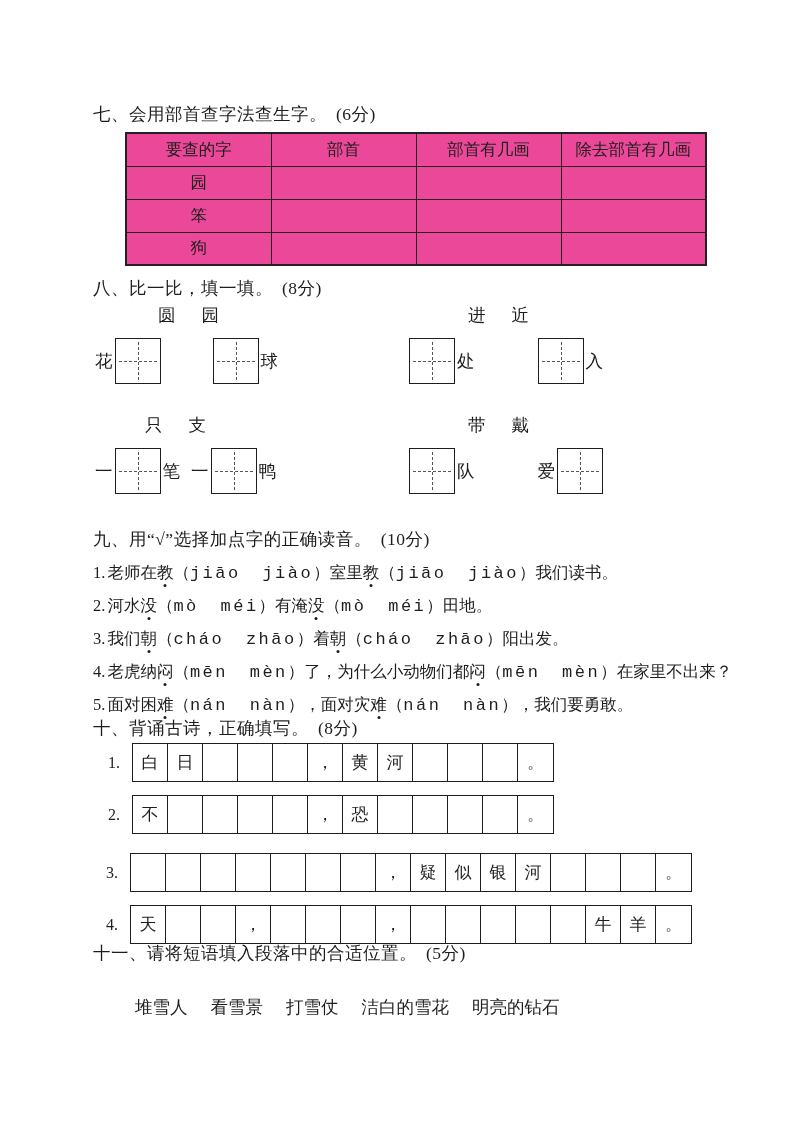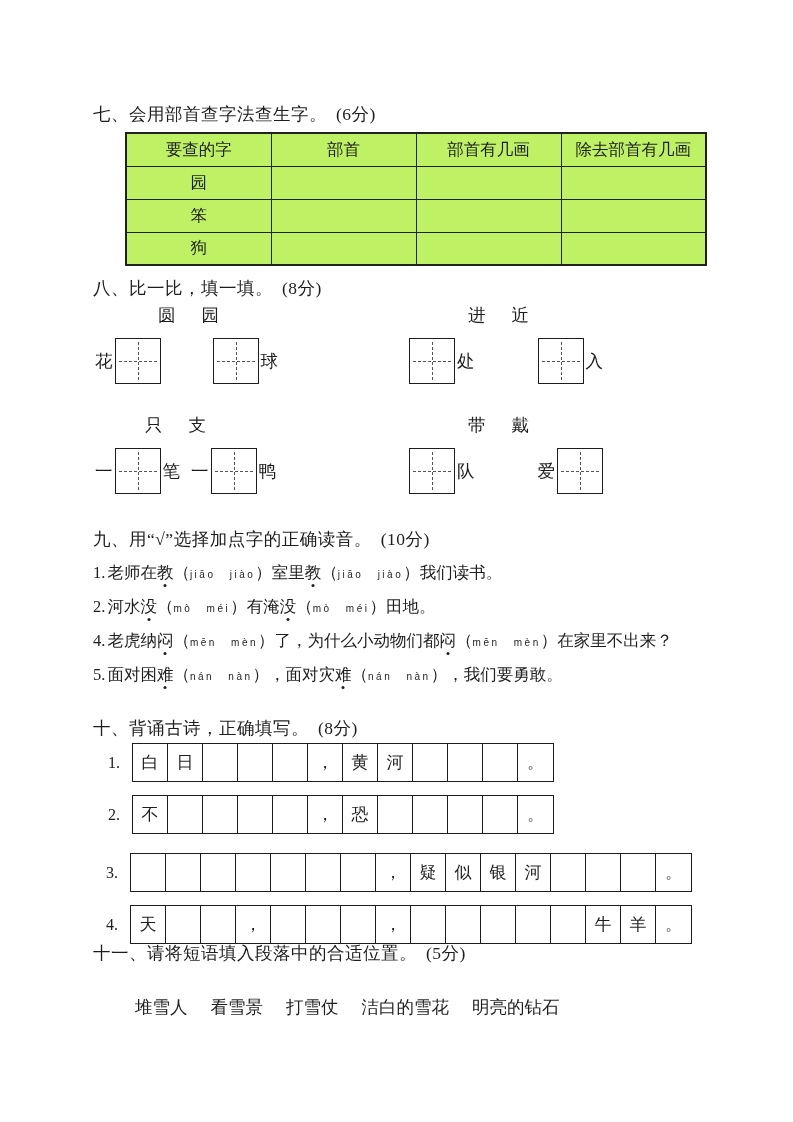--- a/index.html
+++ b/index.html
@@ -7,21 +7,21 @@
   .page{
     position:relative;width:793px;height:1122px;margin:0 auto;
     background:#ffffff;color:#1d1d1d;overflow:hidden;
     font-family:"Liberation Serif","DejaVu Serif",serif;
   }
   .sec-title{position:absolute;font-size:17.5px;white-space:nowrap;letter-spacing:.5px;}
   .score{margin-left:9px;}
 
   
   #sec7-title{left:93px;top:102px;}
-  #sec7-table{position:absolute;left:125px;top:132px;border-collapse:collapse;background:#bef264;}
+  #sec7-table{position:absolute;left:125px;top:132px;border-collapse:collapse;background:#ec4899;}
   #sec7-table th,#sec7-table td{
     border:1px solid #222;width:145px;height:33px;box-sizing:border-box;
     text-align:center;vertical-align:middle;font-weight:normal;font-size:16.5px;padding:0;
   }
   #sec7-table{border:2px solid #222;}
 
   
   #sec8-title{left:93px;top:276px;}
   .s8-group{position:absolute;}
   #s8-g1{left:95px;top:303px;}
@@ -36,21 +36,21 @@
   .s8-post{margin-left:2px;}
   .tzg{width:46px;height:46px;border:1.6px solid #1d1d1d;position:relative;box-sizing:border-box;background:#fff;}
   .tzg::before{content:"";position:absolute;top:3px;bottom:3px;left:50%;border-left:1.4px dashed #555;}
   .tzg::after{content:"";position:absolute;left:3px;right:3px;top:50%;border-top:1.4px dashed #555;}
 
   
   #sec9{position:absolute;left:93px;top:527px;width:660px;}
   #sec9 .s9-title{font-size:17.5px;margin-bottom:10px;letter-spacing:.5px;}
   .s9-line{font-size:16.5px;line-height:23px;margin-bottom:9px;white-space:nowrap;}
   .s9-num{margin-right:2px;}
-  .py{font-family:Liberation Sans, sans-serif;font-size:10px;letter-spacing:2.5px;word-spacing:9px;}
+  .py{font-family:Liberation Mono, monospace;font-size:17px;letter-spacing:2.5px;word-spacing:9px;}
   .dotted{position:relative;display:inline-block;}
   .dotted::after{content:"";position:absolute;left:50%;bottom:-3px;transform:translateX(-50%);
     width:3px;height:3px;border-radius:50%;background:#1d1d1d;}
 
   
   #sec10-title{left:93px;top:716px;}
   .poem-row{position:absolute;display:flex;align-items:center;}
   #poem-row-0{left:108px;top:743px;}
   #poem-row-1{left:108px;top:795px;}
   #poem-row-2{left:106px;top:853px;}
@@ -186,20 +186,21 @@
     </div>
   </div>
 
   <div id="sec9">
     <div class="s9-title">
       <span>九、用“√”选择加点字的正确读音。</span><span class="score">(10分)</span>
     </div>
     <div id="s9-items">
         <div class="s9-line"><span class="s9-num">1.</span><span>老师在</span><span class="dotted">教</span><span>（</span><span class="py">jiāo jiào</span><span>）室里</span><span class="dotted">教</span><span>（</span><span class="py">jiāo jiào</span><span>）我们读书。</span></div>
         <div class="s9-line"><span class="s9-num">2.</span><span>河水</span><span class="dotted">没</span><span>（</span><span class="py">mò méi</span><span>）有淹</span><span class="dotted">没</span><span>（</span><span class="py">mò méi</span><span>）田地。</span></div>
+        <div class="s9-line"><span class="s9-num">3.</span><span>我们</span><span class="dotted">朝</span><span>（</span><span class="py">cháo zhāo</span><span>）着</span><span class="dotted">朝</span><span>（</span><span class="py">cháo zhāo</span><span>）阳出发。</span></div>
         <div class="s9-line"><span class="s9-num">4.</span><span>老虎纳</span><span class="dotted">闷</span><span>（</span><span class="py">mēn mèn</span><span>）了，为什么小动物们都</span><span class="dotted">闷</span><span>（</span><span class="py">mēn mèn</span><span>）在家里不出来？</span></div>
         <div class="s9-line"><span class="s9-num">5.</span><span>面对困</span><span class="dotted">难</span><span>（</span><span class="py">nán nàn</span><span>），面对灾</span><span class="dotted">难</span><span>（</span><span class="py">nán nàn</span><span>），我们要勇敢。</span></div>
       </div>
   </div>
 
   <div class="sec-title" id="sec10-title">
     <span>十、背诵古诗，正确填写。</span><span class="score">(8分)</span>
   </div>
   <div class="poem-row" id="poem-row-0">
     <span class="poem-num">1.</span>

